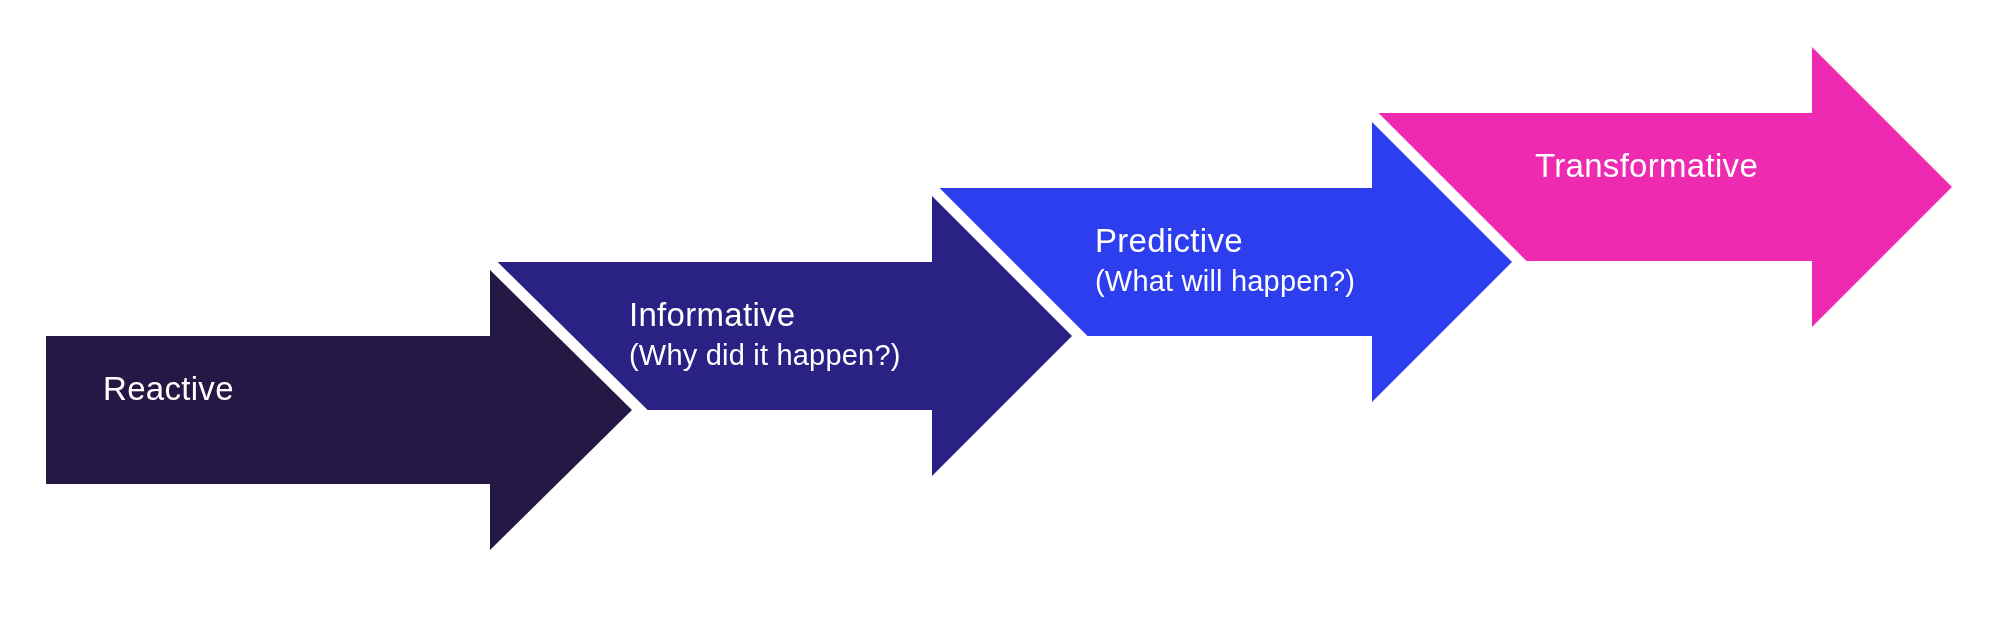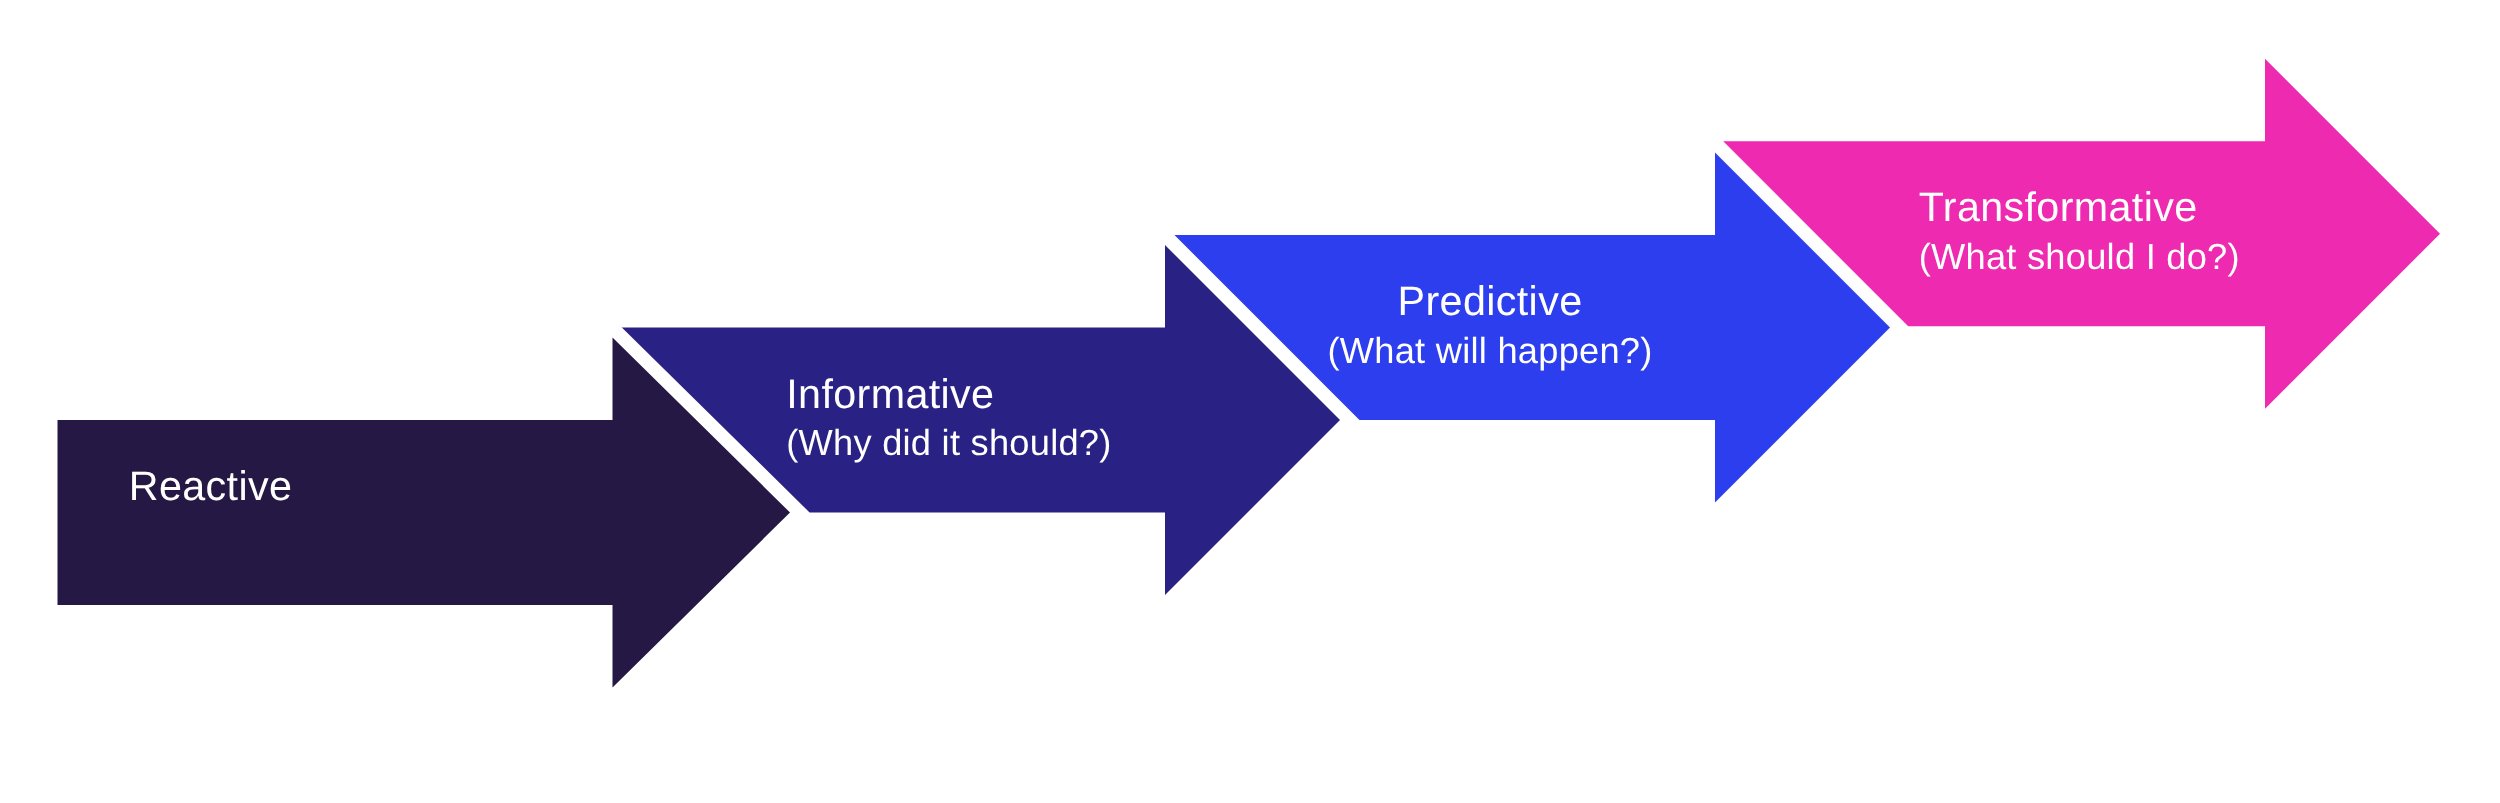--- a/index.html
+++ b/index.html
@@ -56,26 +56,25 @@
     <polygon points="490,262 932,262 932,196 1072,336 932,476 932,410 490,410" fill="#2a2184"></polygon>
     <polygon points="46,336 490,336 490,270 632,410 490,550 490,484 46,484" fill="#251845"></polygon>
   </svg>
 
   <div class="stage-label" style="left:103px; top:369px;">
     <div class="stage-title">Reactive</div>
   </div>
 
   <div class="stage-label" style="left:629px; top:295px;">
     <div class="stage-title">Informative</div>
-    <div class="stage-sub">(Why did it should?)</div>
+    <div class="stage-sub">(Why did it happen?)</div>
   </div>
 
-  <div class="stage-label" style="left:1062px; top:221px;text-align:center;">
+  <div class="stage-label" style="left:1095px; top:221px;">
     <div class="stage-title">Predictive</div>
     <div class="stage-sub">(What will happen?)</div>
   </div>
 
   <div class="stage-label" style="left:1535px; top:146px;">
     <div class="stage-title">Transformative</div>
-    <div class="stage-sub">(What should I do?)</div>
   </div>
 
 </div>
 
 </body></html>

